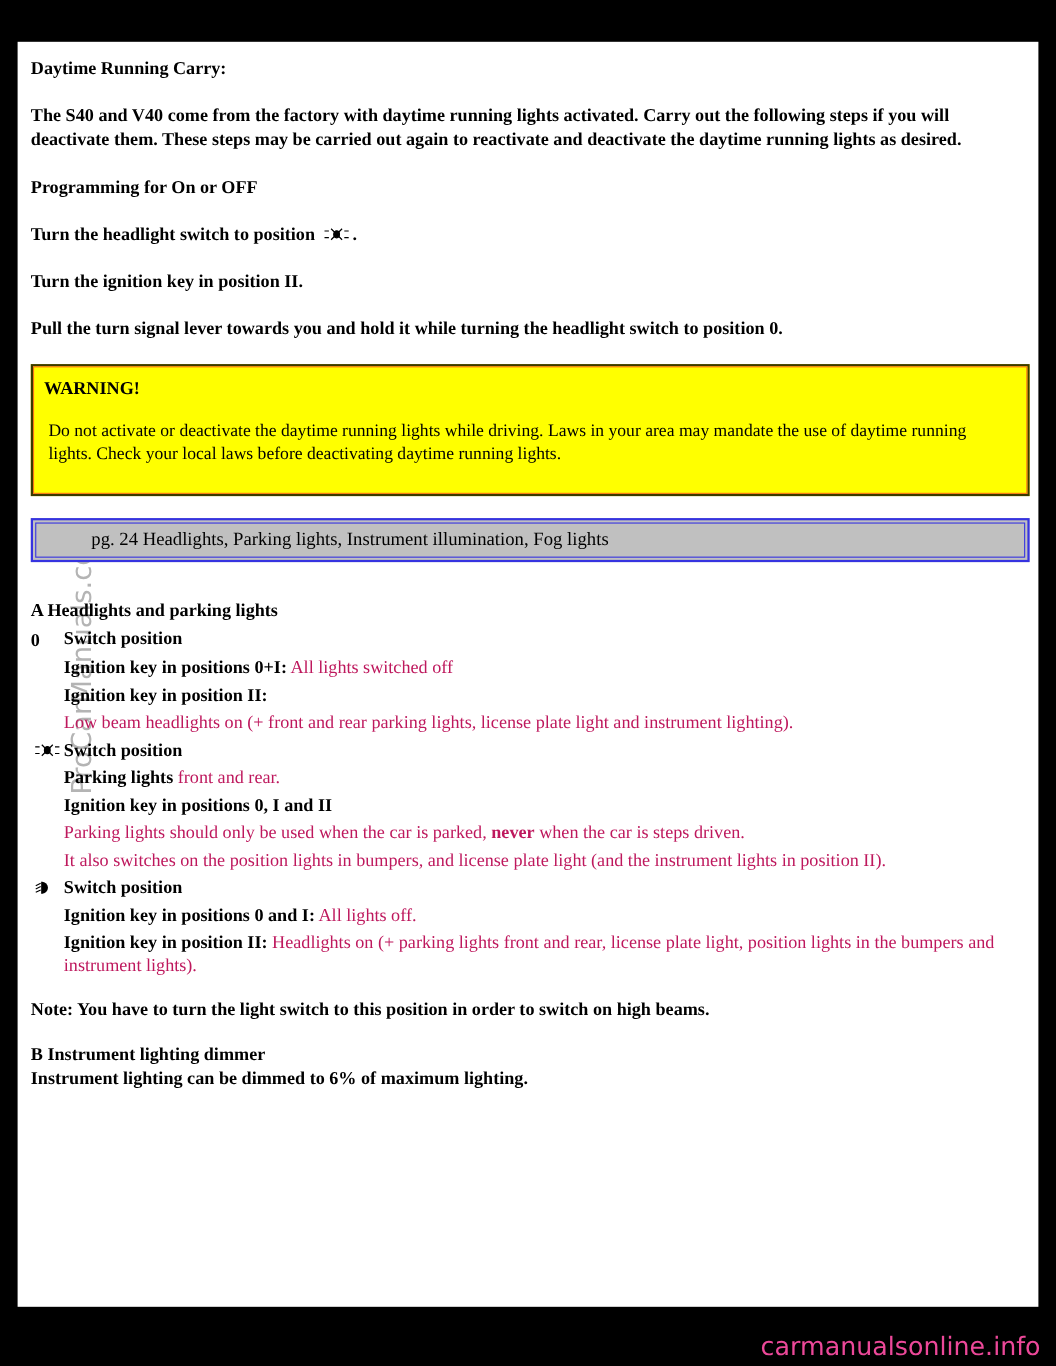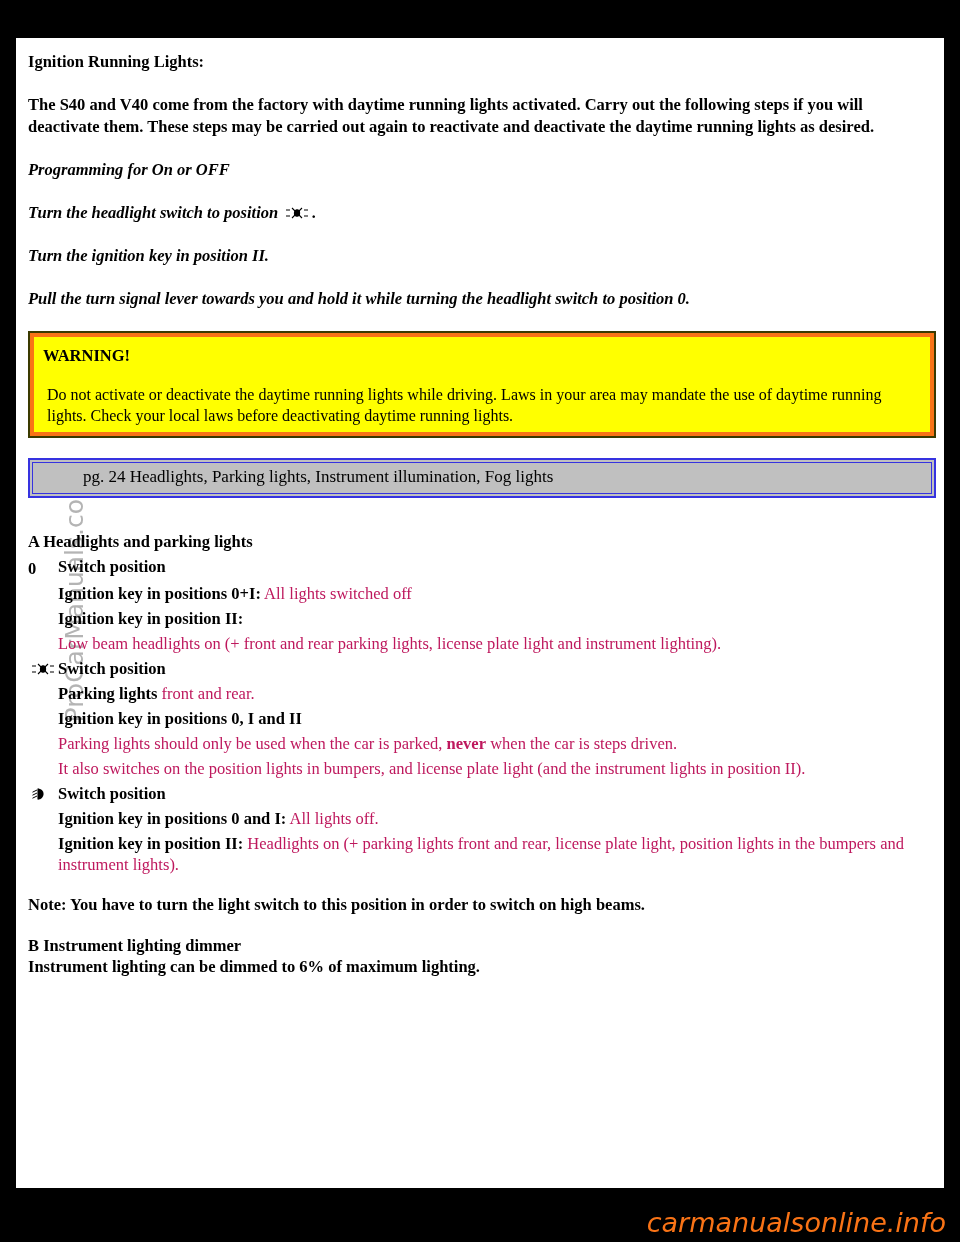--- a/index.html
+++ b/index.html
@@ -47,40 +47,40 @@
 
   .body-layer { position: relative; z-index: 10; }
 
   
   p { margin: 0 0 16px 0; }
   .b   { font-weight: bold; }
   .reg { font-weight: normal; font-size: 16.5px; line-height: 21px; color: #be185d; }
 
   .title     { font-weight: bold; font-size: 16.5px; margin: 0 0 22px 0; }
   .intro     { font-weight: bold; font-size: 16.5px; line-height: 21.5px; margin: 0 0 22px 0; }
-  .lineblk   { font-weight: bold; font-size: 16.5px; line-height: 21px; margin: 0 0 22px 0; font-style: italic; }
+  .lineblk   { font-weight: bold; font-size: 16.5px; line-height: 21px; margin: 0 0 22px 0; }
 
   .ico-inline {
     display: inline-block;
     vertical-align: -2px;
     width: 26px; height: 14px;
     margin: 0 2px;
   }
 
   
   #warning {
     position: relative;
     margin: 6px 0 20px 0;
     background: #ffff00;
     border: 2px solid #3a3a00;
     padding: 0;
   }
   #warning .inner {
-    border: 4px solid #f97316;
-    padding: 9px 9px 2px 9px;
+    border: 1px solid #f97316;
+    padding: 9px 9px 21px 9px;
   }
   #warning .wtitle {
     font-weight: bold;
     font-size: 16.5px;
     margin: 0 0 18px 0;
     color: #000;
   }
   #warning .wtext {
     font-weight: normal;
     font-size: 16px;
@@ -123,39 +123,38 @@
   .indent  { margin-left: 30px; font-size: 16.5px; line-height: 21px; margin-bottom: 4px; }
 
   .note { font-weight: bold; font-size: 16.5px; margin: 20px 0 20px 0; }
   .tail { font-weight: bold; font-size: 16.5px; line-height: 21px; margin: 0; }
 
   
   #footer {
     position: absolute;
     right: 14px; bottom: 4px;
     font-family: "DejaVu Sans", "Liberation Sans", sans-serif;
-    font-size: 27px;
-    color: #f97316;
+    font-size: 23px;
+    color: #ec4899;
     letter-spacing: 0px;
     white-space: nowrap;
-    font-style: italic;
   }
 </style>
 </head>
 <body>
 
 <div id="screen">
 
   <div id="page">
 
     <div id="watermark">ProCarManuals.com</div>
 
     <div id="content" class="body-layer">
 
-      <p class="title">Ignition Running Lights:</p>
+      <p class="title">Daytime Running Carry:</p>
 
       <p class="intro">The S40 and V40 come from the factory with daytime running lights activated. Carry out the following steps if you will deactivate them. These steps may be carried out again to reactivate and deactivate the daytime running lights as desired.</p>
 
       <p class="lineblk">Programming for On or OFF</p>
 
       <p class="lineblk">
         <span>Turn the headlight switch to position</span>
         <span class="ico-inline">
           <svg viewBox="0 0 26 14" width="26" height="14" aria-hidden="true">
             <g stroke="#000" stroke-width="1.1" fill="none">

